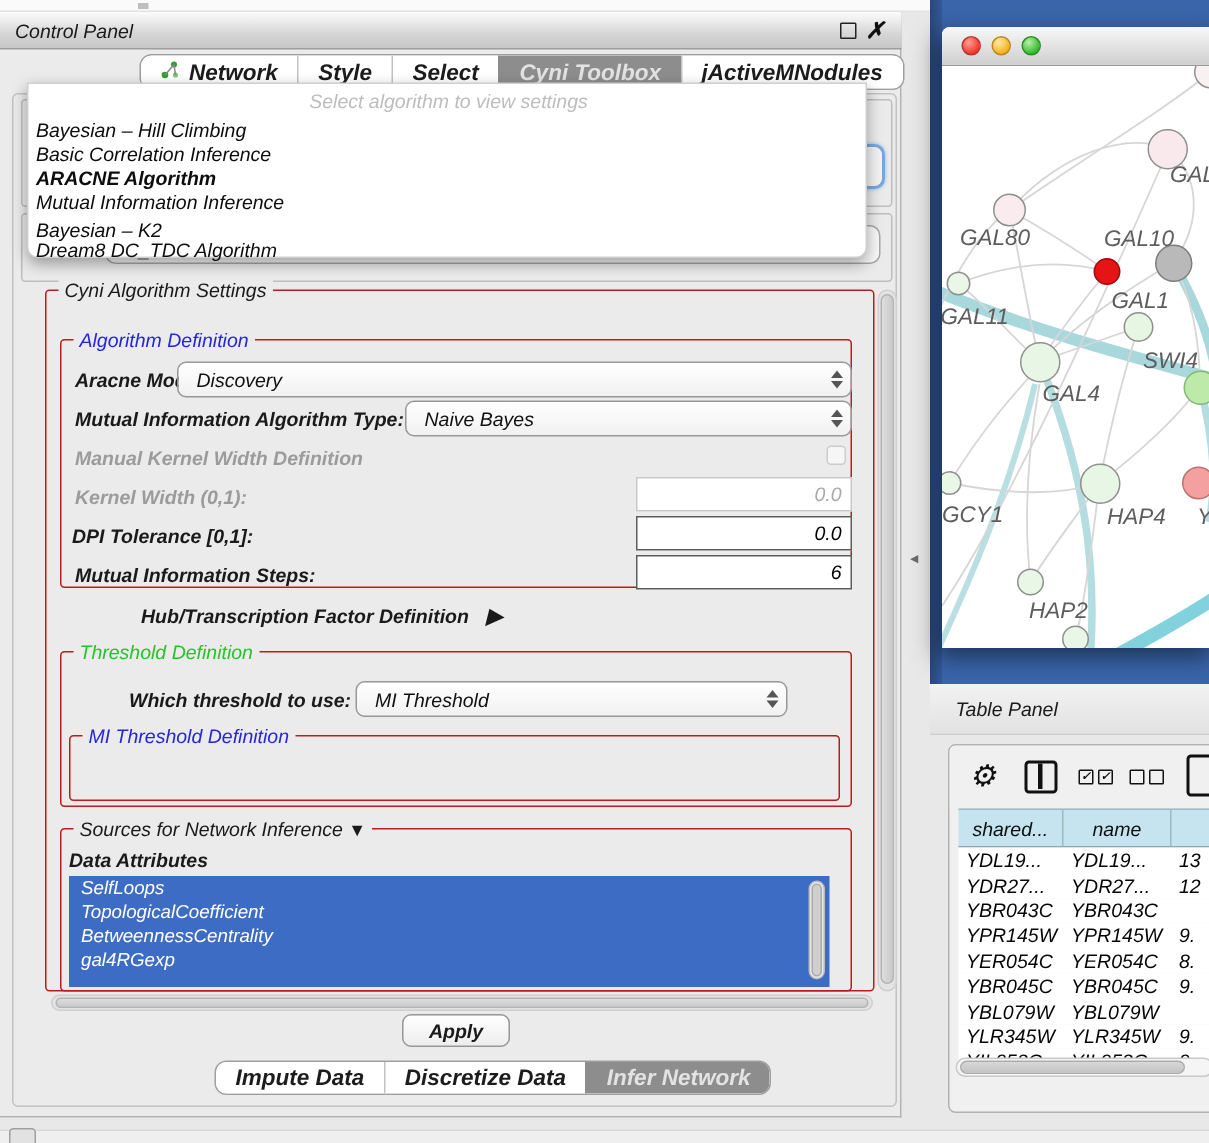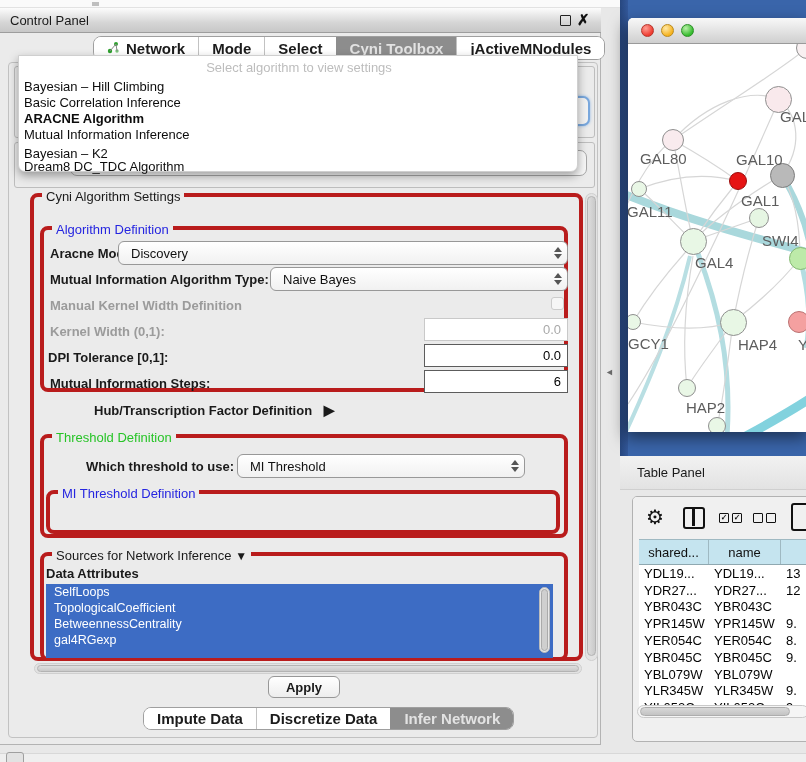--- a/index.html
+++ b/index.html
@@ -1,18 +1,18 @@
 <!DOCTYPE html>
 <html><head>
 <meta charset="utf-8">
 <style>
   * { margin:0; padding:0; box-sizing:border-box; }
   html,body { width:806px; height:762px; }
   body { font-family:"Liberation Sans", sans-serif; background:#e8e8e8; }
-  #app { position:relative; width:806px; height:762px; overflow:hidden; background:#e8e8e8; }
+  #app { position:relative; width:806px; height:762px; overflow:hidden; background:#e8e8e8;font-style:italic; }
   .abs { position:absolute; }
 
   
   .top-strip { left:0; top:0; width:620px; height:8px; background:#fafafa; border-bottom:1px solid #e2e2e2; }
   .top-tick { left:92px; top:2px; width:7px; height:4px; background:#bfbfbf; }
   .left-window { left:0; top:8px; width:601px; height:737px; background:#ebebeb; border:1px solid #b3b3b3; border-left:none; }
   .titlebar { left:0; top:8px; width:601px; height:25px; background:linear-gradient(#fcfcfc,#d6d6d6 60%,#c7c7c7); border-bottom:1px solid #9d9d9d; }
   .titlebar-text { left:10px; top:13px; font-size:13px; color:#1a1a1a; }
   .float-box { left:560px; top:15px; width:11px; height:11px; border:1.7px solid #222; border-radius:1px; background:transparent; }
   .close-x { left:577px; top:11px; font-size:15px; font-weight:bold; color:#111; }
@@ -32,21 +32,21 @@
   .frag-grp2 { left:14px; top:142px; width:581px; height:46px; border:1px solid #bdbdbd; border-radius:3px; }
   .frag-combo2 { left:70px; top:150px; width:517px; height:26px; border:1px solid #a7a7a7; border-radius:7px; background:#f7f7f7; }
 
   
   .popup { left:18px; top:55px; width:560px; height:117px; background:#ffffff; border:1px solid #cfcfcf; border-radius:0 0 7px 7px; box-shadow:0 4px 10px rgba(0,0,0,.35); z-index:30; }
   .popup-hint { left:0; top:4px; width:560px; text-align:center; font-size:13px; color:#bdbdbd; }
   .popup-item { left:5px; font-size:13px; color:#0d0d0d; white-space:nowrap; }
   .popup-item.bold { font-weight:bold; }
 
   
-  .grp { border:4px solid #b91c1c; border-radius:8px; background:transparent; }
+  .grp { border:1px solid #b91c1c; border-radius:3px; background:transparent; }
   .grp-title { position:absolute; top:-8px; left:8px; background:#ebebeb; padding:0 4px; font-size:13px; white-space:nowrap; }
   .t-black { color:#1a1a1a; }
   .t-blue { color:#2525e0; }
   .t-green { color:#27c427; }
   .settings-grp { left:30px; top:193px; width:553px; height:468px; }
   .vscroll { left:585px; top:193px; width:13px; height:468px; background:#e3e3e3; border:1px solid #cfcfcf; border-radius:7px; }
   .vscroll .thumb { position:absolute; left:1px; top:2px; width:9px; height:460px; background:linear-gradient(90deg,#dedede,#c9c9c9); border:1px solid #b3b3b3; border-radius:5px; }
 
   .lbl { font-size:13px; font-weight:bold; color:#1a1a1a; white-space:nowrap; }
   .lbl.dis { color:#9b9b9b; }
@@ -133,21 +133,21 @@
             <circle cx="3" cy="10" r="2.2" fill="#2fa12f"></circle>
             <circle cx="9" cy="3" r="2" fill="#2fa12f"></circle>
             <circle cx="10" cy="10" r="1.7" fill="#7cc87c"></circle>
             <line x1="3" y1="10" x2="9" y2="3" stroke="#888" stroke-width="1"></line>
             <line x1="9" y1="3" x2="10" y2="10" stroke="#888" stroke-width="1"></line>
           </svg>
       </span>
       <span>Network</span>
     </div>
     <div class="tab">
-        <span>Mode</span>
+        <span>Style</span>
       </div>
     <div class="tab">
         <span>Select</span>
       </div>
     <div class="tab sel">
         <span>Cyni Toolbox</span>
       </div>
     <div class="tab">
         <span>jActiveMNodules</span>
       </div>

